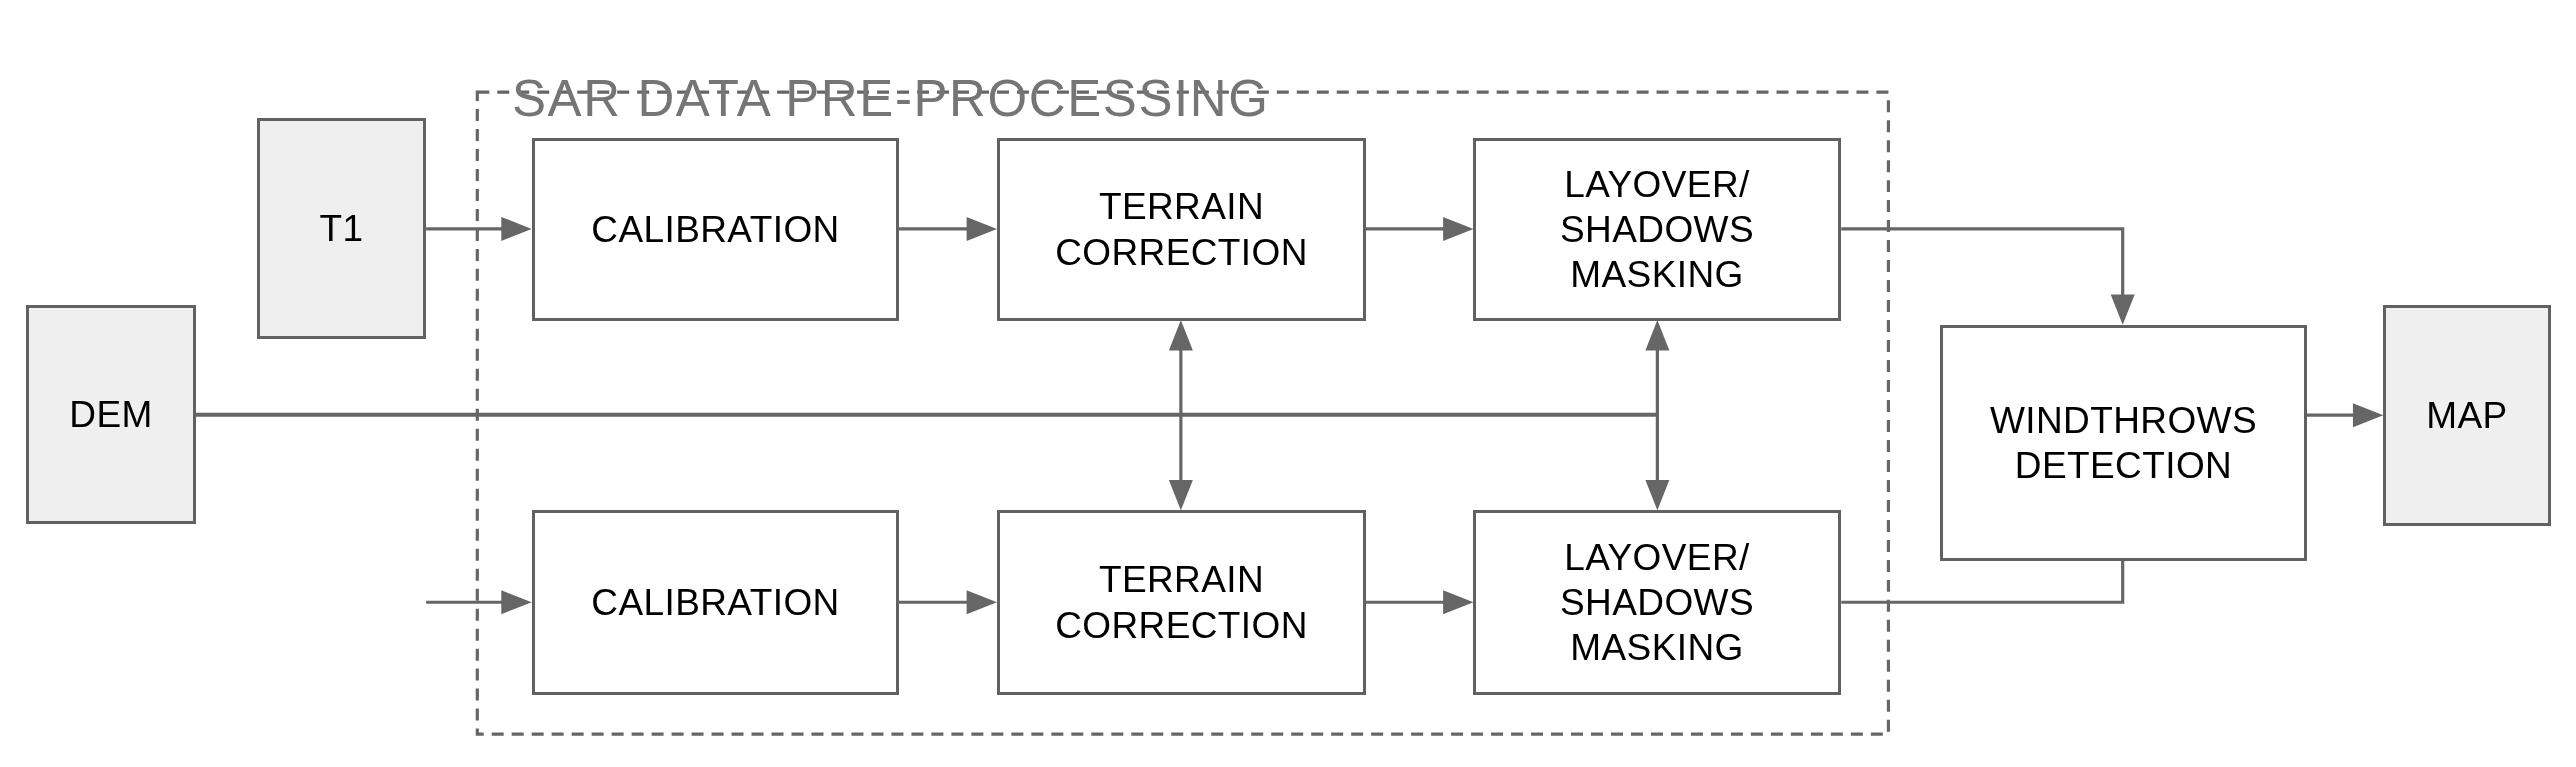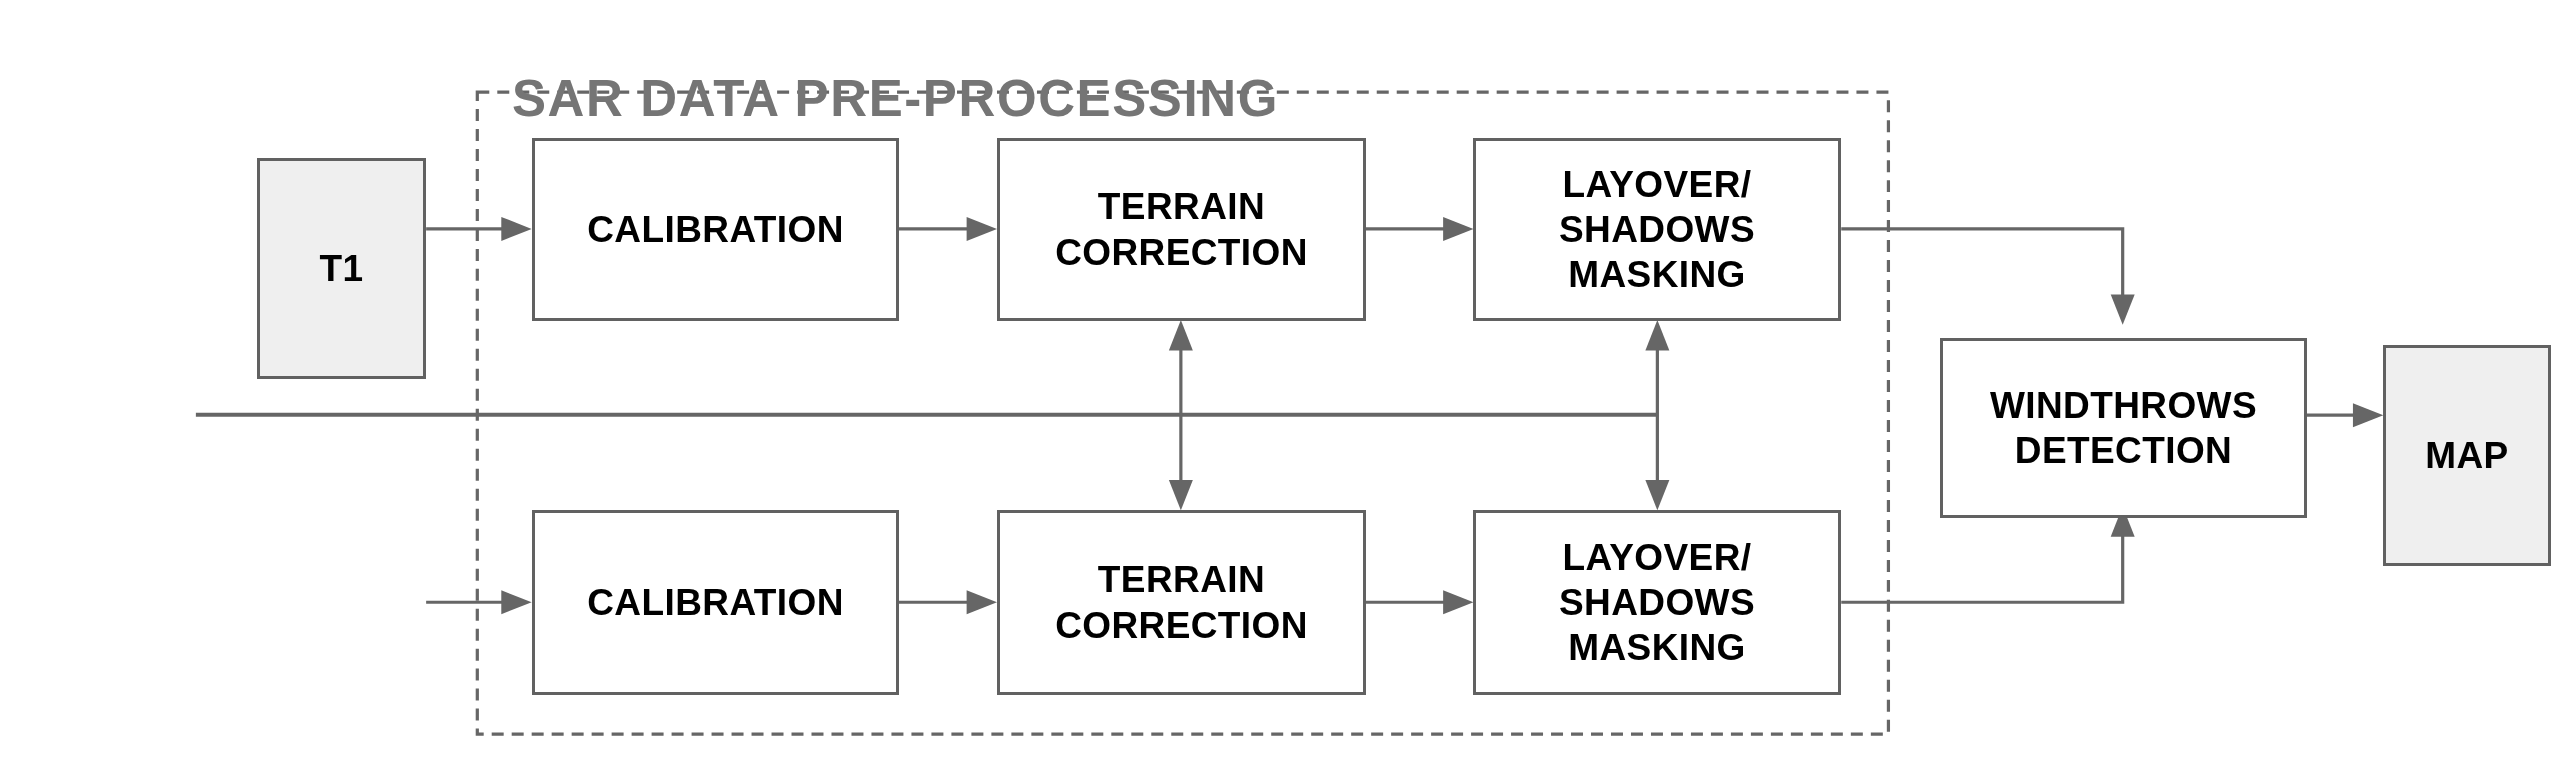--- a/index.html
+++ b/index.html
@@ -7,21 +7,20 @@
     padding: 0;
     background: #ffffff;
   }
   #canvas {
     position: relative;
     width: 2576px;
     height: 768px;
     background: #ffffff;
     font-family: "Liberation Sans", sans-serif;
     overflow: hidden;
-    font-weight: bold;
   }
   #connector-layer {
     position: absolute;
     left: 0;
     top: 0;
     width: 2576px;
     height: 768px;
   }
   .node {
     position: absolute;
@@ -30,42 +29,42 @@
     display: flex;
     align-items: center;
     justify-content: center;
     text-align: center;
     white-space: pre-line;
     font-size: 37px;
     line-height: 1.22;
     color: #000000;
     letter-spacing: 0.4px;
   }
-  .node.fill-gray  { background: #efefef; margin-top: 40px; }
+  .node.fill-gray  { background: #efefef; }
   .node.fill-white { background: #ffffff; }
   #group-title {
     position: absolute;
     left: 512px;
     top: 69px;
     font-size: 51px;
     letter-spacing: 1.6px;
     color: #757575;
     white-space: nowrap;
   }
   
   #node-dem  { left: 26px;   top: 305px; width: 170px; height: 219px; }
   #node-t1   { left: 257px;  top: 118px; width: 169px; height: 221px; }
   #node-t2   { left: 257px;  top: 492px; width: 169px; height: 221px; }
   #node-cal1 { left: 532px;  top: 138px; width: 367px; height: 183px; }
   #node-cal2 { left: 532px;  top: 510px; width: 367px; height: 185px; }
   #node-ter1 { left: 997px; top: 138px; width: 369px; height: 183px; }
   #node-ter2 { left: 997px; top: 510px; width: 369px; height: 185px; }
   #node-lay1 { left: 1473px; top: 138px; width: 368px; height: 183px; }
   #node-lay2 { left: 1473px; top: 510px; width: 368px; height: 185px; }
-  #node-wind { left: 1940px; top: 338px; width: 367px; height: 180px; }
+  #node-wind { left: 1940px; top: 325px; width: 367px; height: 236px; }
   #node-map  { left: 2383px; top: 305px; width: 168px; height: 221px; }
 </style>
 </head>
 <body>
 
 <div id="canvas">
 
   <svg id="connector-layer" viewBox="0 0 3222 960" xmlns="http://www.w3.org/2000/svg">
 
     <rect x="597" y="115" width="1765" height="803" fill="none" stroke="#666666" stroke-width="4" stroke-dasharray="15,10"></rect>
@@ -127,20 +126,21 @@
     </g>
 
     <g>
       <line x1="2885" y1="519" x2="2947" y2="519" stroke="#666666" stroke-width="4"></line>
       <polygon points="2981,519 2943,504 2943,534" fill="#666666"></polygon>
     </g>
   </svg>
 
   <div id="group-title">SAR DATA PRE-PROCESSING</div>
 
+  <div class="node fill-gray" id="node-dem">DEM</div>
 
   <div class="node fill-gray" id="node-t1">T1</div>
 
 
   <div class="node fill-white" id="node-cal1">CALIBRATION</div>
 
   <div class="node fill-white" id="node-cal2">CALIBRATION</div>
 
   <div class="node fill-white" id="node-ter1">TERRAIN
 CORRECTION</div>

